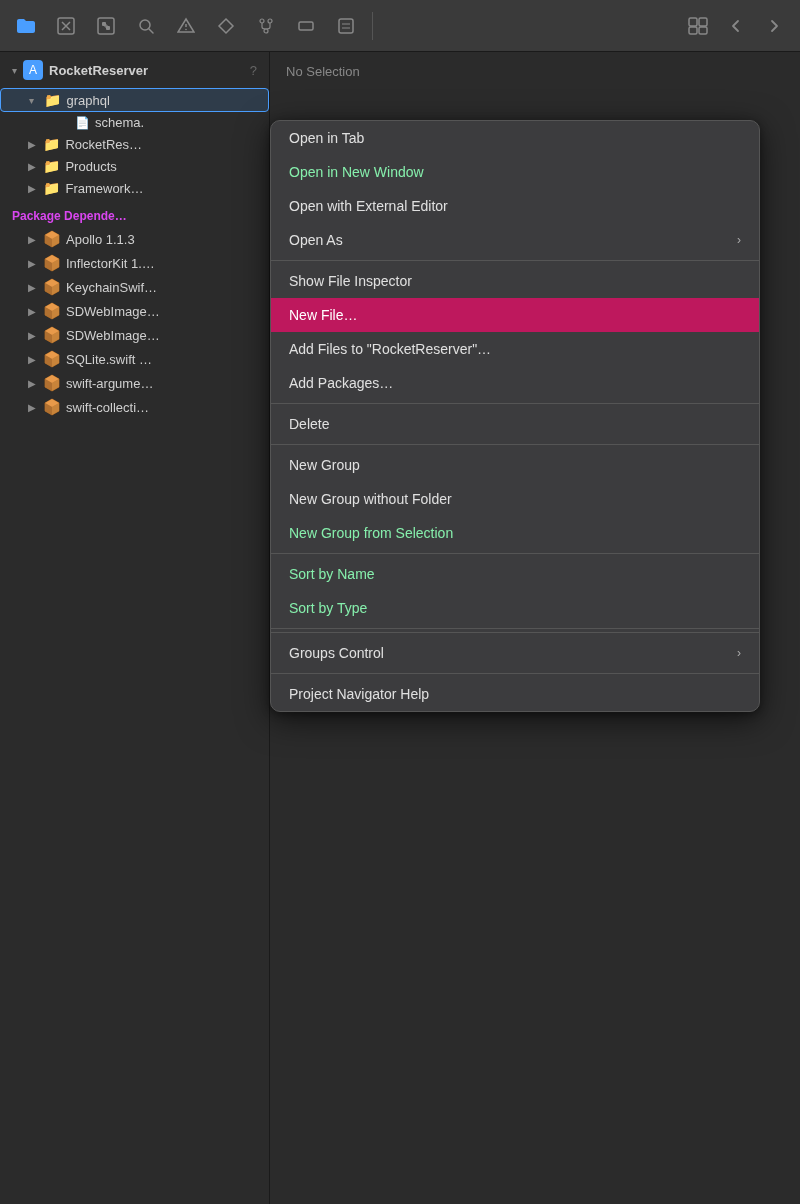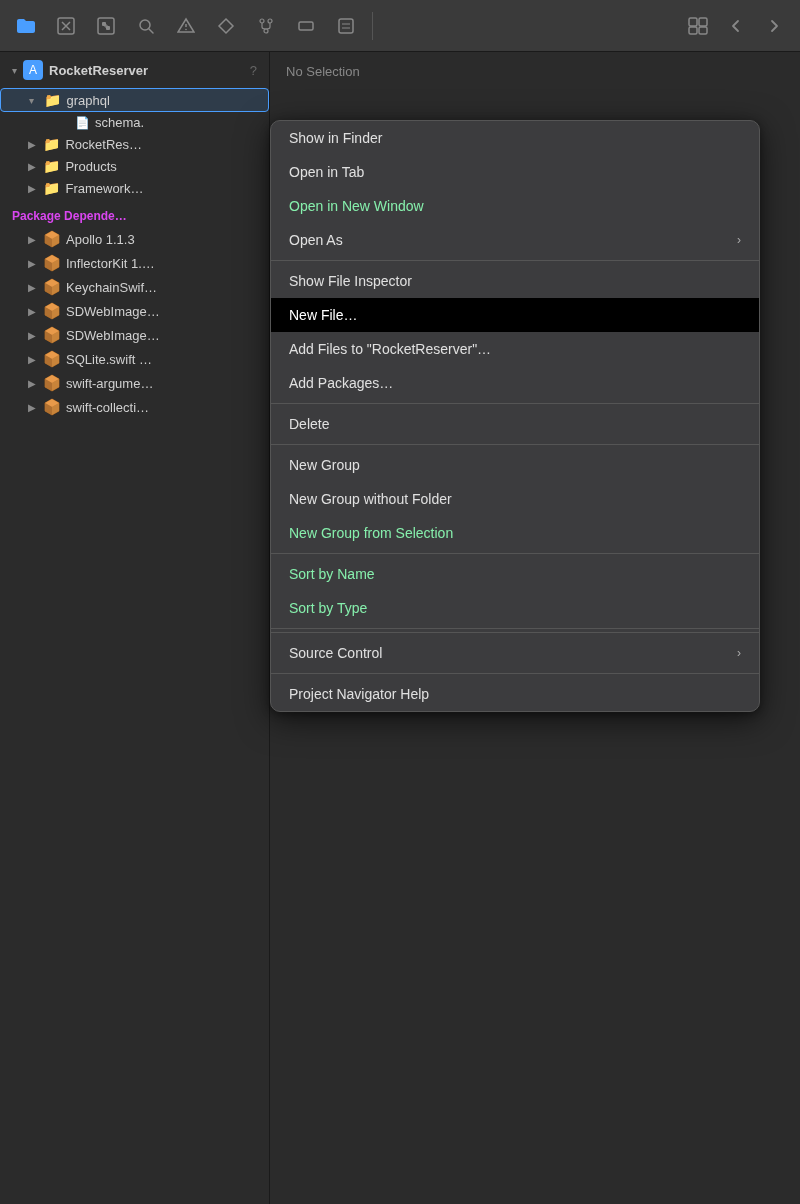--- a/index.html
+++ b/index.html
@@ -171,21 +171,21 @@
       padding: 9px 18px;
       font-size: 14px;
       color: #e0e0e0;
       cursor: pointer;
       display: flex;
       align-items: center;
       justify-content: space-between;
       user-select: none;
     }
     .menu-item.highlighted {
-      background: #000000;
+      background: #be185d;
       color: white;
     }
     .menu-item.disabled {
       color: #86efac;
       cursor: default;
     }
     .menu-separator {
       height: 1px;
       background: #555;
       margin: 3px 0;
@@ -407,32 +407,32 @@
       </div>
   </div>
 
   <div class="no-selection">
     <span>No Selection</span>
   </div>
 </div>
 
 <div class="context-menu" id="ctx-menu">
     <div class="menu-item">
-    <span>Show in Finder</span>
-
-  </div>
-    <div class="menu-item">
     <span>Open in Tab</span>
 
   </div>
     <div class="menu-item disabled">
     <span>Open in New Window</span>
 
   </div>
     <div class="menu-item">
+    <span>Open with External Editor</span>
+
+  </div>
+    <div class="menu-item">
     <span>Open As</span>
     <span class="arrow">›</span>
   </div>
     <div class="menu-separator"></div>
     <div class="menu-item">
     <span>Show File Inspector</span>
 
   </div>
     <div class="menu-item highlighted">
     <span>New File…</span>
@@ -469,21 +469,21 @@
     <span>Sort by Name</span>
 
   </div>
     <div class="menu-item disabled">
     <span>Sort by Type</span>
 
   </div>
     <div class="menu-separator"></div>
     <div class="menu-separator"></div>
     <div class="menu-item">
-    <span>Source Control</span>
+    <span>Groups Control</span>
     <span class="arrow">›</span>
   </div>
     <div class="menu-separator"></div>
     <div class="menu-item">
     <span>Project Navigator Help</span>
 
   </div>
   </div>
 
 </body></html>

